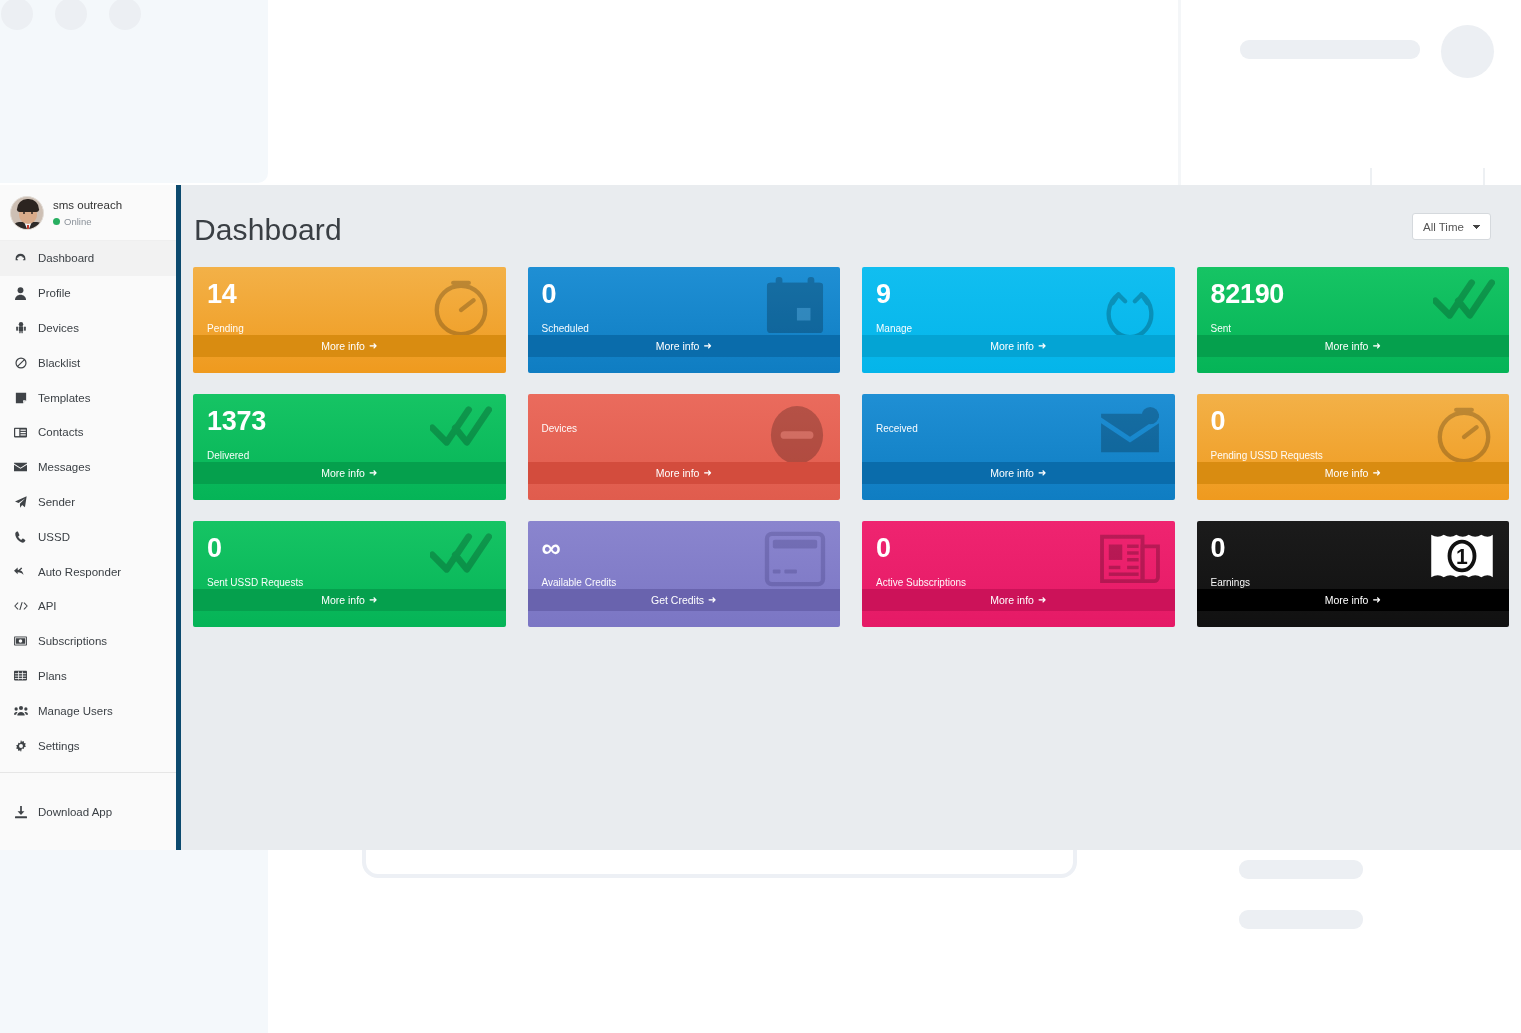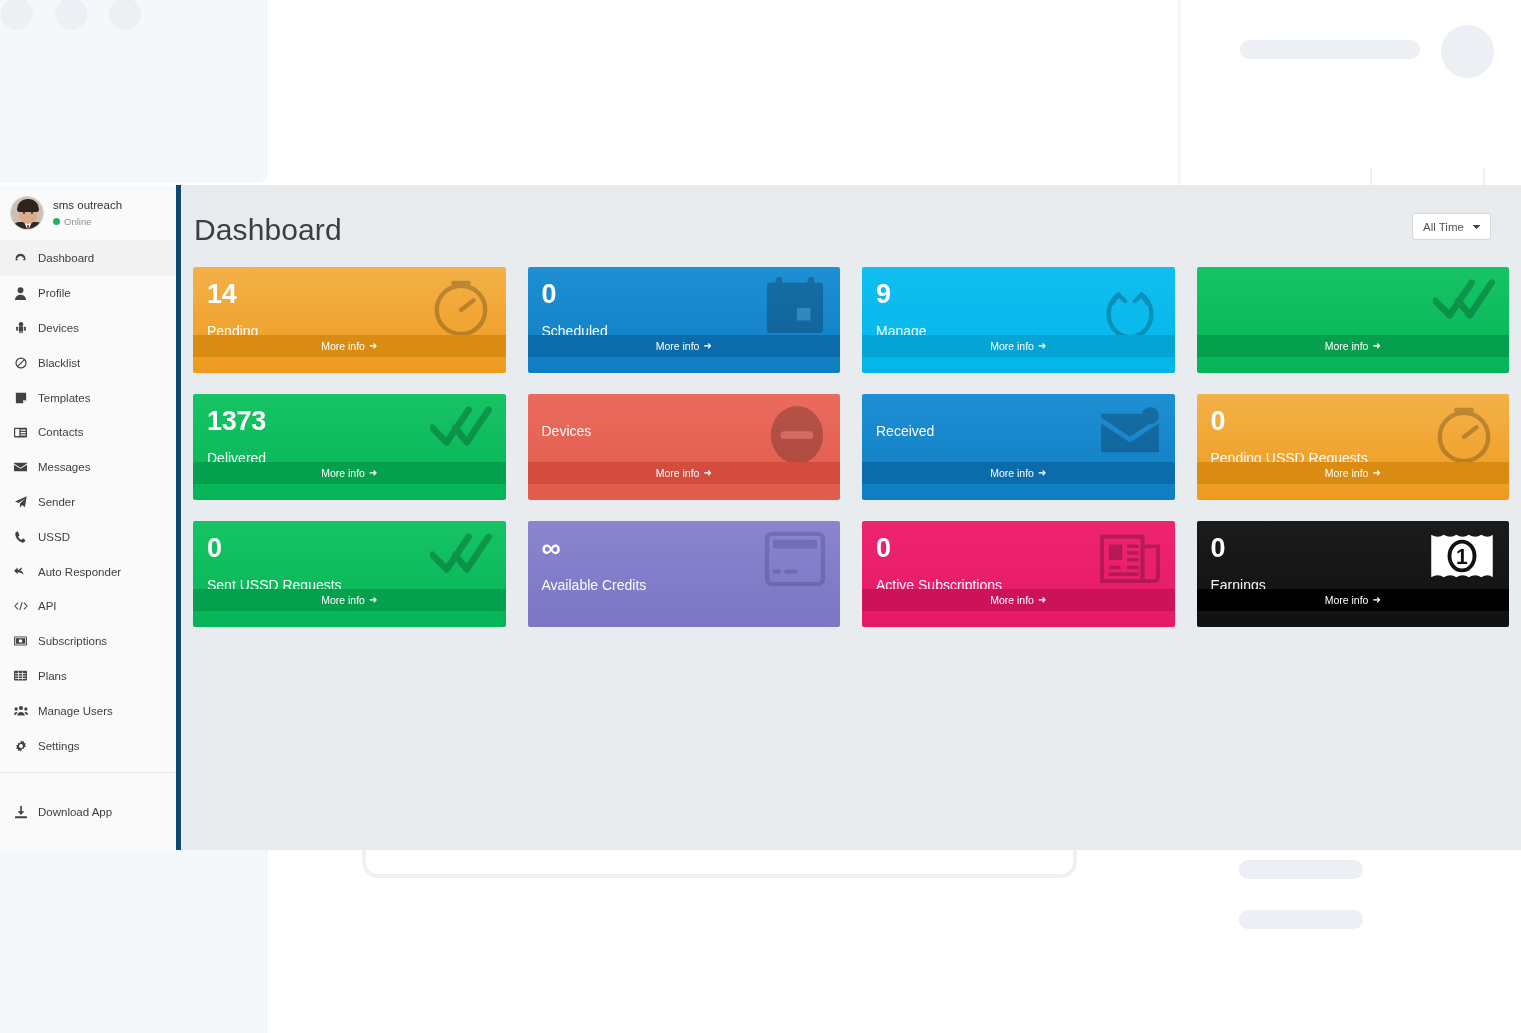--- a/index.html
+++ b/index.html
@@ -176,21 +176,21 @@
     cursor: pointer;
   }
   .card-body {
     position: relative; z-index: 2;
     padding: 14px 0 0 14px;
   }
   .card-value {
     font-size: 27px; font-weight: bold; line-height: 1; letter-spacing: -0.3px;
   }
   .card-label {
-    font-size: 14px; margin-top: 15px; opacity: .97;
+    font-size: 10px; margin-top: 15px; opacity: .97;
   }
   .card-foot {
     position: absolute; left: 0; bottom: 16px; width: 100%;
     height: 22px; line-height: 22px;
     text-align: center; font-size: 10.5px;
     z-index: 3;
   }
   .card-foot .arrow { margin-left: 4px; font-size: 10px; vertical-align: 1px; }
   .card-ico {
     position: absolute; right: 14px; top: 10px;
@@ -483,20 +483,24 @@
           </div>
           <div class="card-foot"><span>More info</span><span class="arrow">➜</span></div>
         </div>
         <div class="card c-green">
           <div class="card-ico">
             <svg width="62" height="44" viewBox="0 0 64 46" fill="none" stroke="currentColor" stroke-width="7" stroke-linecap="round" stroke-linejoin="round">
               <polyline points="2,25 17,40 40,6"></polyline>
               <polyline points="26,25 38,40 61,6"></polyline>
             </svg>
           </div>
+          <div class="card-body">
+            <div class="card-value">82190</div>
+            <div class="card-label">Sent</div>
+          </div>
           <div class="card-foot"><span>More info</span><span class="arrow">➜</span></div>
         </div>
         <div class="card c-green">
           <div class="card-ico">
             <svg width="62" height="44" viewBox="0 0 64 46" fill="none" stroke="currentColor" stroke-width="7" stroke-linecap="round" stroke-linejoin="round">
               <polyline points="2,25 17,40 40,6"></polyline>
               <polyline points="26,25 38,40 61,6"></polyline>
             </svg>
           </div>
           <div class="card-body">
@@ -563,20 +567,21 @@
               <rect x="3" y="3" width="58" height="52" rx="5"></rect>
               <rect x="9" y="9" width="46" height="9" rx="2" fill="currentColor" stroke="none"></rect>
               <rect x="9" y="40" width="8" height="4" rx="1" fill="currentColor" stroke="none"></rect>
               <rect x="21" y="40" width="13" height="4" rx="1" fill="currentColor" stroke="none"></rect>
             </svg>
           </div>
           <div class="card-body">
             <div class="card-value">∞</div>
             <div class="card-label">Available Credits</div>
           </div>
+          <div class="card-foot"><span>Get Credits</span><span class="arrow">➜</span></div>
         </div>
         <div class="card c-pink">
           <div class="card-ico">
             <svg width="62" height="54" viewBox="0 0 64 56" fill="none" stroke="currentColor" stroke-width="4">
               <path d="M3 6 h42 v46 h-42z"></path>
               <path d="M45 16 h16 v32 a4 4 0 0 1 -4 4 h-12z"></path>
               <rect x="10" y="14" width="14" height="16" fill="currentColor" stroke="none"></rect>
               <g fill="currentColor" stroke="none">
                 <rect x="29" y="14" width="12" height="3.6"></rect>
                 <rect x="29" y="21" width="12" height="3.6"></rect>

